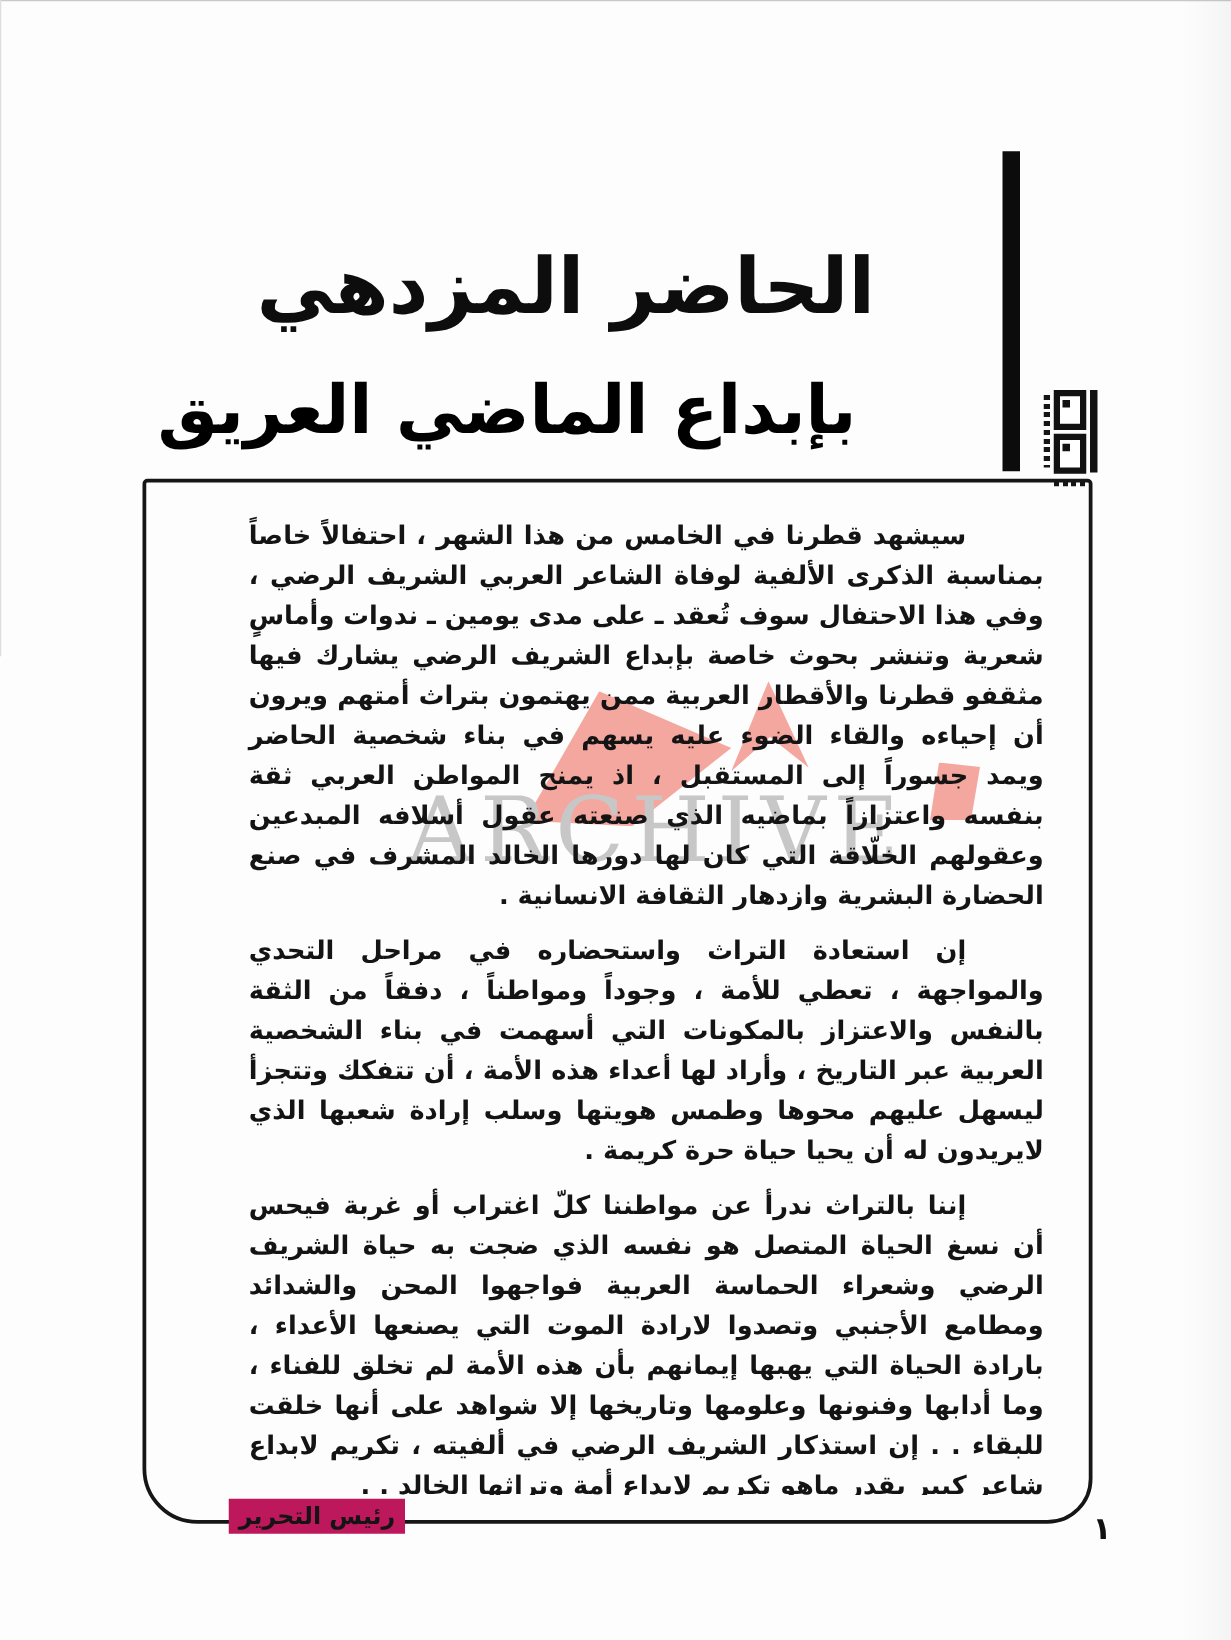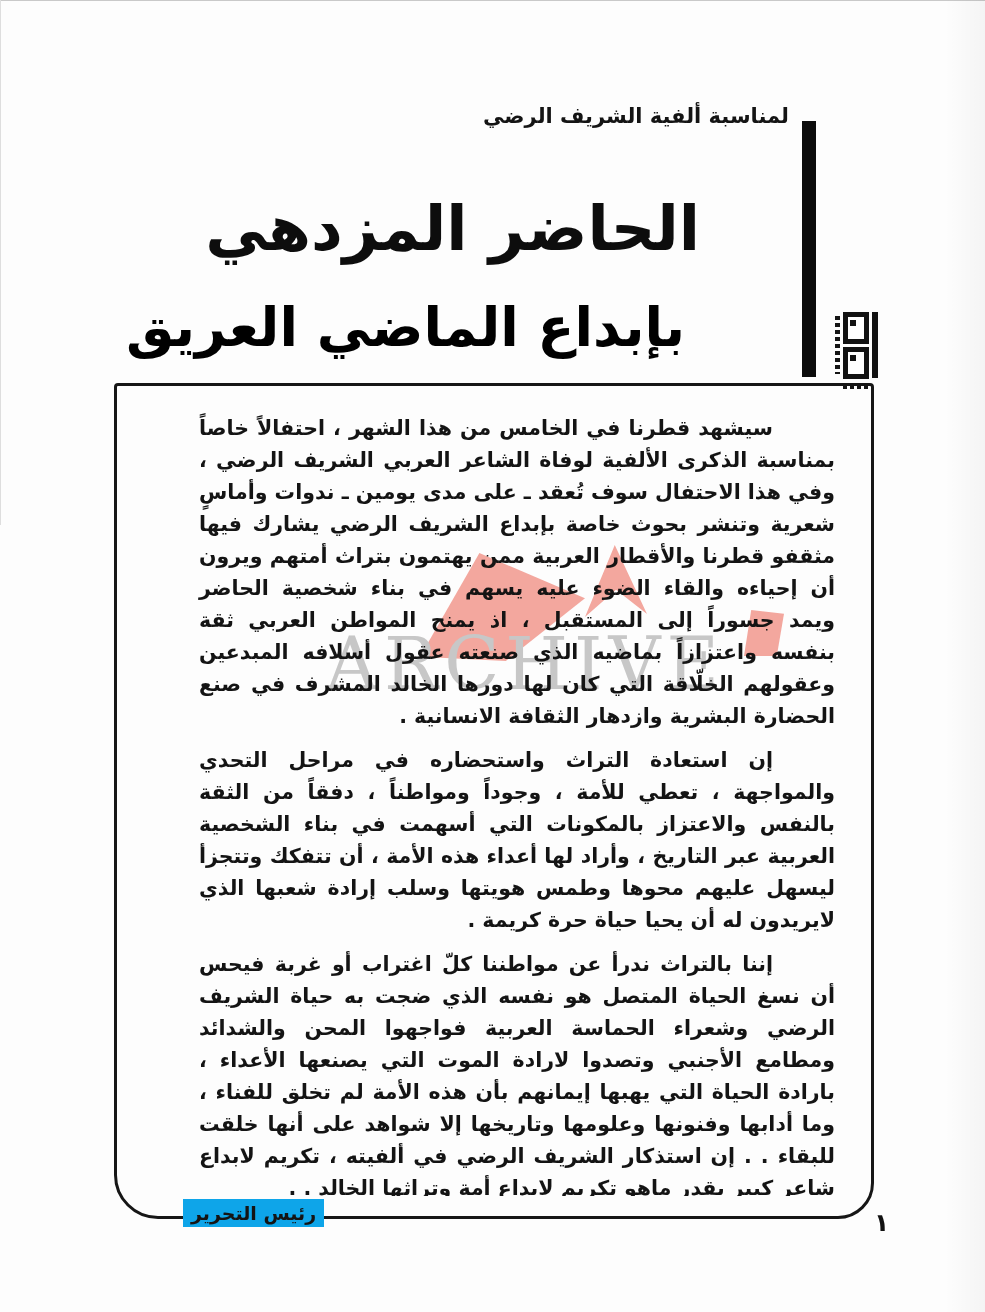--- a/index.html
+++ b/index.html
@@ -75,39 +75,38 @@
     position:absolute;top:14px;left:70px;right:24px;height:796px;
     overflow:hidden;
     direction:rtl;text-align:justify;
     font-size:20.5px;font-weight:bold;line-height:32px;color:#141414;
     z-index:1;
   }
   .article-text p{margin:12px;text-indent:62px;}
   
   .signature{
     position:absolute;left:183px;top:1199px;z-index:2;
-    background:#0ea5e9;padding:0 8px;
+    background:#be185d;padding:0 8px;
     direction:rtl;font-size:19px;font-weight:bold;white-space:nowrap;
     line-height:28px;
   }
   .page-number{
     position:absolute;left:874px;top:1208px;
     font-size:25px;font-weight:bold;color:#111;
   }
 </style>
 </head>
 <body>
 
 <div class="page">
 
   <div class="scan-edge-top"></div>
   <div class="scan-edge-left"></div>
   <div class="scan-shade-right"></div>
 
-  <div class="header-note">لمناسبة ألفية الشريف الرضي</div>
 
   <div class="masthead-rule"></div>
 
   <div class="stamp">
     <div class="stamp-dots"></div>
     <div class="stamp-col">
       <div class="stamp-sq"></div>
       <div class="stamp-sq"></div>
       <div class="stamp-base"></div>
     </div>

